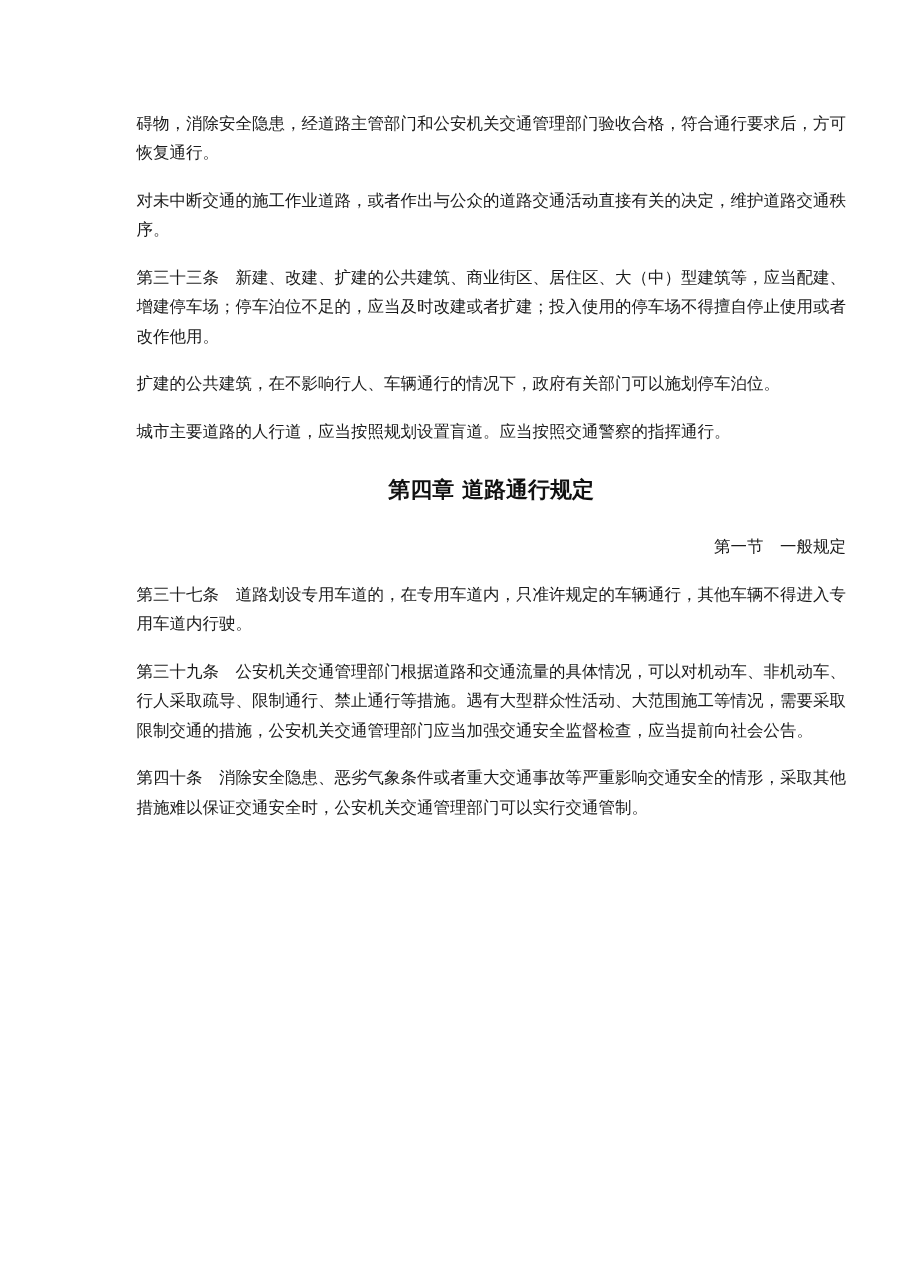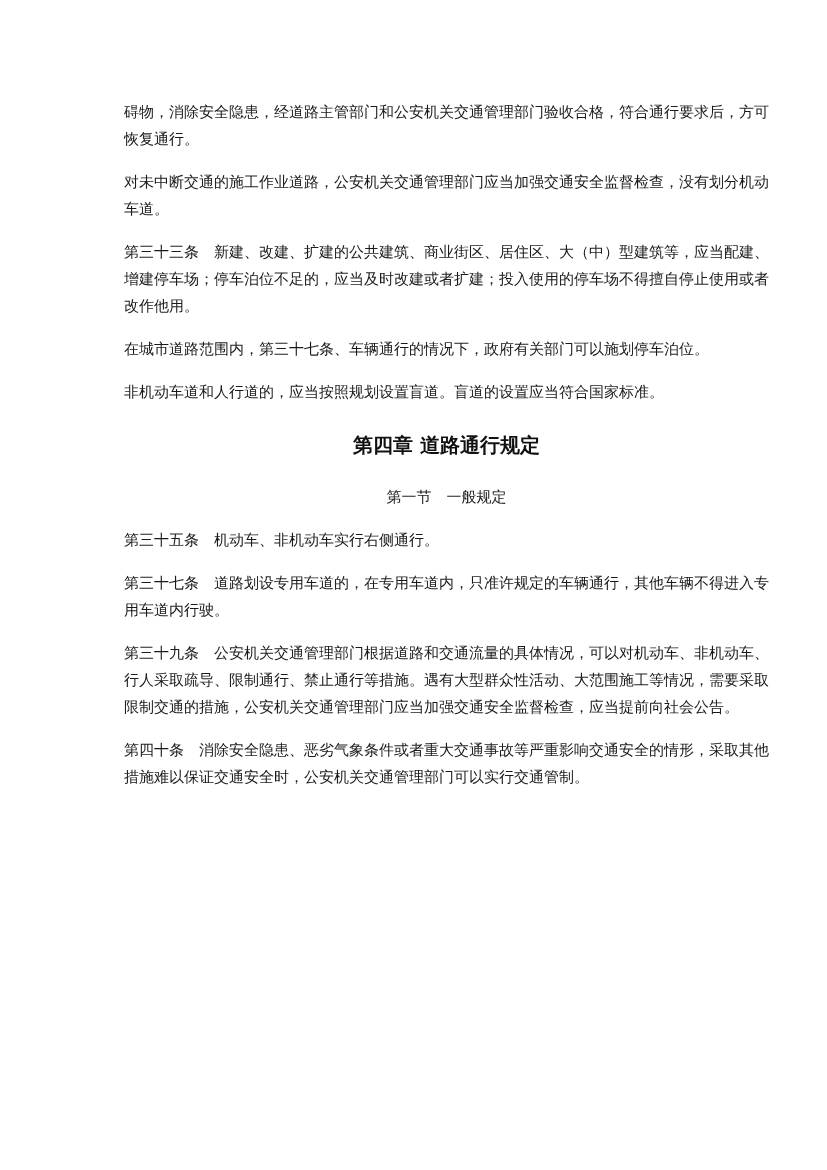--- a/index.html
+++ b/index.html
@@ -32,45 +32,44 @@
     line-height: 34px;
     color: #111111;
     text-align: center;
     margin: 22px 0 22px 0;
   }
   .section-heading {
     font-family: "DejaVu Serif", "Liberation Serif", serif;
     font-size: 15px;
     line-height: 27px;
     color: #1a1a1a;
-    text-align: center;
+    text-align: right;
     margin: 0 0 16px 0;
   }
 </style>
 </head>
 <body>
 
 <div class="page">
 
   <p class="body-text">碍物，消除安全隐患，经道路主管部门和公安机关交通管理部门验收合格，符合通行要求后，方可恢复通行。</p>
 
-  <p class="body-text">对未中断交通的施工作业道路，公安机关交通管理部门应当加强交通安全监督检查，没有划分机动车道。</p>
+  <p class="body-text">对未中断交通的施工作业道路，或者作出与公众的道路交通活动直接有关的决定，维护道路交通秩序。</p>
 
   <p class="body-text">第三十三条　新建、改建、扩建的公共建筑、商业街区、居住区、大（中）型建筑等，应当配建、增建停车场；停车泊位不足的，应当及时改建或者扩建；投入使用的停车场不得擅自停止使用或者改作他用。</p>
 
-  <p class="body-text">在城市道路范围内，第三十七条、车辆通行的情况下，政府有关部门可以施划停车泊位。</p>
+  <p class="body-text">扩建的公共建筑，在不影响行人、车辆通行的情况下，政府有关部门可以施划停车泊位。</p>
 
 
-  <p class="body-text">非机动车道和人行道的，应当按照规划设置盲道。盲道的设置应当符合国家标准。</p>
+  <p class="body-text">城市主要道路的人行道，应当按照规划设置盲道。应当按照交通警察的指挥通行。</p>
 
   <h1 class="chapter-heading">第四章 道路通行规定</h1>
 
   <p class="section-heading">第一节　一般规定</p>
 
-  <p class="body-text">第三十五条　机动车、非机动车实行右侧通行。</p>
 
 
   <p class="body-text">第三十七条　道路划设专用车道的，在专用车道内，只准许规定的车辆通行，其他车辆不得进入专用车道内行驶。</p>
 
 
   <p class="body-text">第三十九条　公安机关交通管理部门根据道路和交通流量的具体情况，可以对机动车、非机动车、行人采取疏导、限制通行、禁止通行等措施。遇有大型群众性活动、大范围施工等情况，需要采取限制交通的措施，公安机关交通管理部门应当加强交通安全监督检查，应当提前向社会公告。</p>
 
   <p class="body-text">第四十条　消除安全隐患、恶劣气象条件或者重大交通事故等严重影响交通安全的情形，采取其他措施难以保证交通安全时，公安机关交通管理部门可以实行交通管制。</p>
 
 </div>

